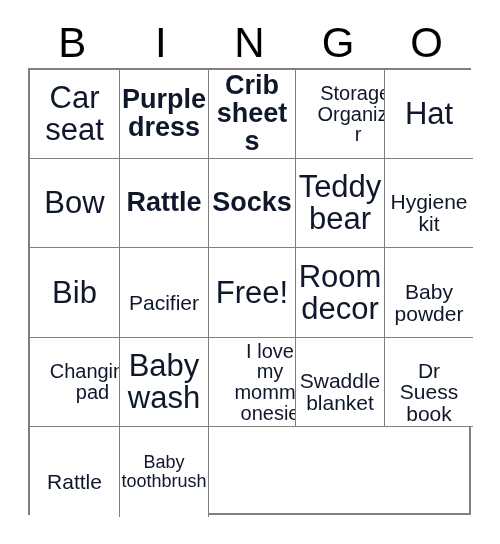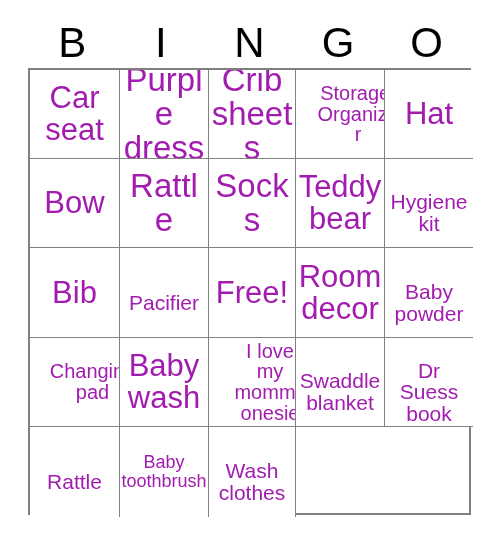--- a/index.html
+++ b/index.html
@@ -74,27 +74,27 @@
     background: #ffffff;
     padding: 0 1px;
   }
   .cell:nth-child(5n) { border-right: none; }
   .cell:nth-child(n+21) { border-bottom: none; }
 
   .cell-text {
     display: block;
     width: 100%;
     line-height: 1.03;
-    color: #a21caf;
+    color: #0f172a;
     word-wrap: break-word;
   }
 
   
   .s-xl   { font-size: 31px; }
-  .s-lg   { font-size: 33px; }
+  .s-lg   { font-size: 27px; font-weight: bold; }
   .s-md   { font-size: 21px; margin-top: 20px; }
   .s-sm   { font-size: 20px; padding-left: 36px; }
   .s-xs   { font-size: 18px; }
 </style>
 </head>
 <body>
 
 <div id="card">
 
   <div id="header">
@@ -170,18 +170,15 @@
 
     <div class="cell">
         <span class="cell-text s-md">Dr Suess book</span>
       </div>
     <div class="cell">
         <span class="cell-text s-md">Rattle</span>
       </div>
     <div class="cell">
         <span class="cell-text s-xs">Baby toothbrush</span>
       </div>
-    <div class="cell">
-        <span class="cell-text s-md">Wash clothes</span>
-      </div>
   </div>
 
 </div>
 
 </body></html>

